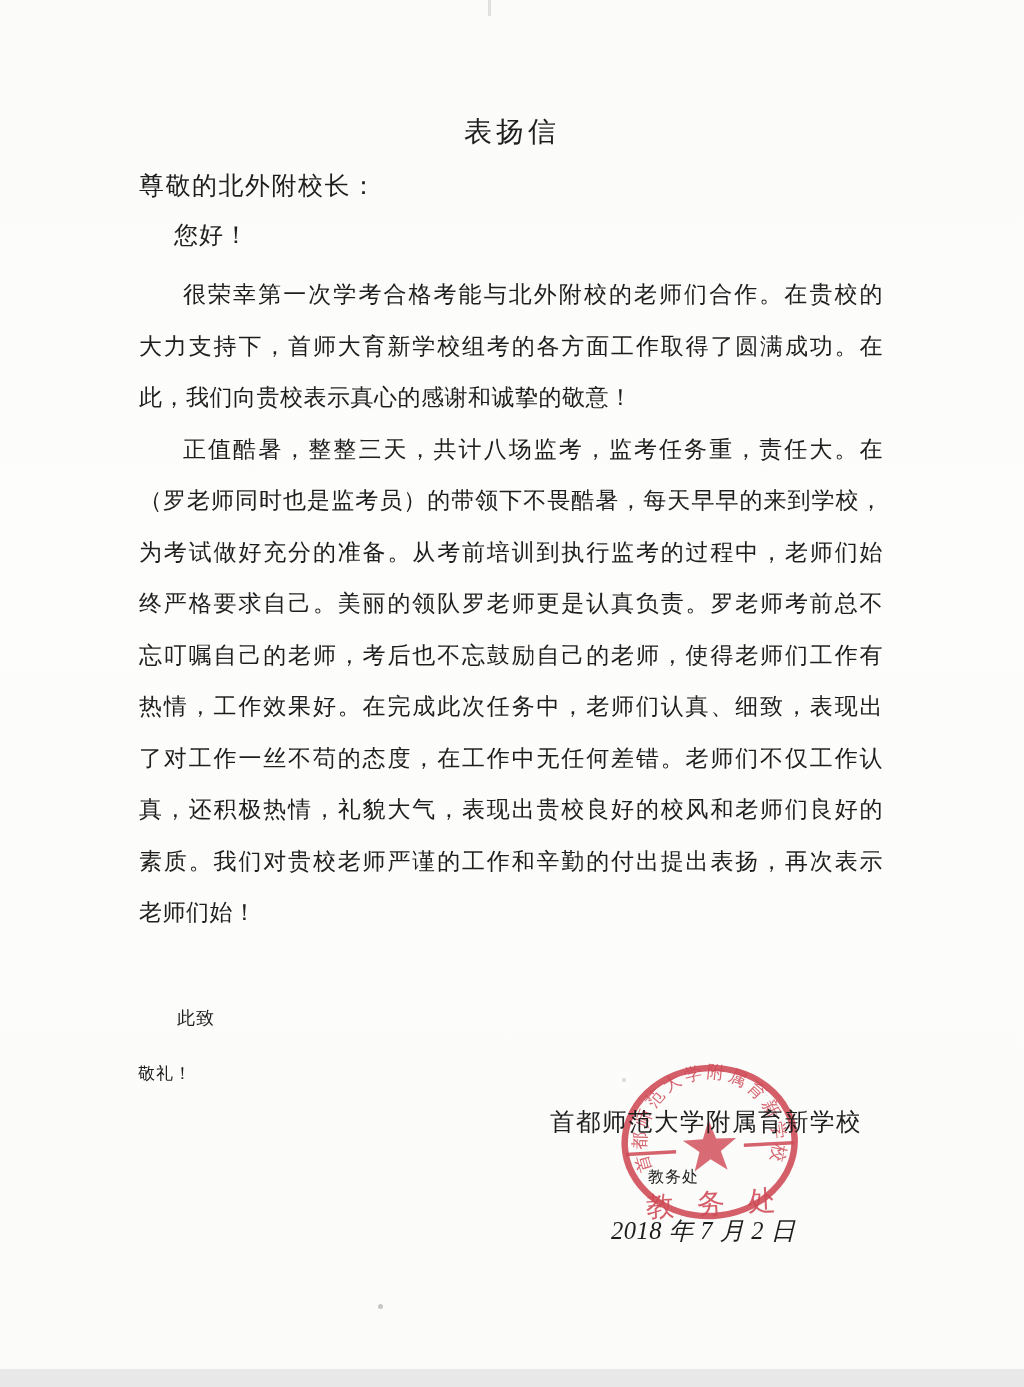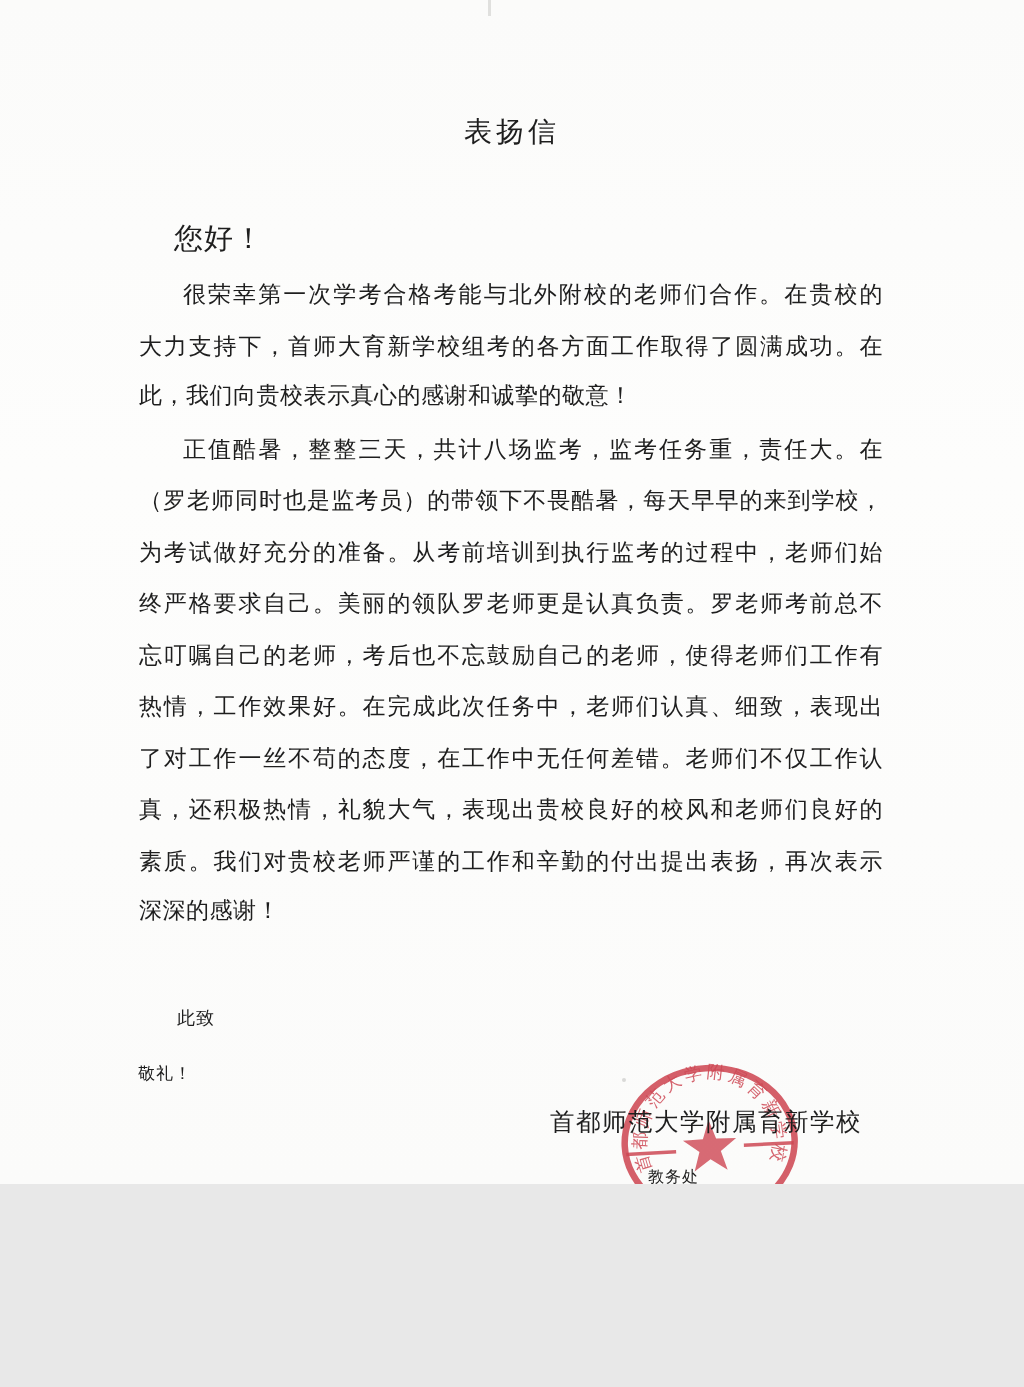--- a/index.html
+++ b/index.html
@@ -1,18 +1,18 @@
 <!DOCTYPE html>
 <html><head>
 <meta charset="utf-8">
 <style>
   html,body { margin:0; padding:0; background:#e8e8e8; }
   .page {
     position:relative;
-    width:1024px; height:1184px;
+    width:1024px; height:1369px;
     margin:0 auto;
     background:#fcfcfb;
     background-image: linear-gradient(180deg,#fbfbfa 0%, #fdfdfc 40%, #fbfbfa 100%);
     overflow:hidden;
     font-family:"Liberation Serif","DejaVu Serif",serif;
     color:#1e1e1e;
   }
   .artifact-topline {
     position:absolute; left:488px; top:0; width:3px; height:16px;
     background:#e0e0de;
@@ -28,33 +28,33 @@
     position:absolute; top:117px; left:0; width:100%;
     margin:0; text-align:center;
     font-size:28px; font-weight:500; letter-spacing:4px; line-height:1.1;
   }
   .salutation {
     position:absolute; top:172px; left:139px;
     font-size:25px; letter-spacing:1.5px; line-height:1.15;
   }
   .greeting {
     position:absolute; top:222px; left:174px;
-    font-size:29px; letter-spacing:1px; line-height:1.15;
+    font-size:24px; letter-spacing:1px; line-height:1.15;
   }
   .body-text {
     position:absolute; top:269px; left:139px; width:744px;
     font-size:23px;
   }
   .body-text .line {
     height:51.5px; line-height:51.5px;
     letter-spacing:.5px;
     text-align:justify; text-align-last:justify;
     overflow:visible; white-space:nowrap;
   }
-  .body-text .line.nofill { text-align:left; text-align-last:left;font-family:Liberation Mono, monospace; }
+  .body-text .line.nofill { text-align:left; text-align-last:left; }
   .body-text .line.indent { text-indent:44px; }
 
   .closing  { position:absolute; top:1008px; left:177px; font-size:18px; letter-spacing:1px; line-height:1.15; }
   .salute   { position:absolute; top:1064px; left:138px; font-size:17px; letter-spacing:1px; line-height:1.15; }
 
   .sig-org  { position:absolute; top:1108px; left:550px; font-size:24.5px; letter-spacing:1.5px; line-height:1.15; }
   .sig-dept { position:absolute; top:1168px; left:648px; font-size:16px; letter-spacing:1px;  line-height:1.15;text-align:center; }
   .sig-date { position:absolute; top:1217px; left:611px; font-size:24.5px; letter-spacing:.5px; line-height:1.15;font-style:italic; }
 
   .stamp {
@@ -66,37 +66,38 @@
 </style>
 </head>
 <body>
 
 <div class="page">
 
   <div class="artifact-topline"></div>
 
   <h1 class="title">表扬信</h1>
 
+  <div class="salutation">尊敬的北外附校长：</div>
 
   <div class="greeting">您好！</div>
 
   <div class="body-text" id="body-lines">
       <div class="line indent">很荣幸第一次学考合格考能与北外附校的老师们合作。在贵校的</div>
       <div class="line">大力支持下，首师大育新学校组考的各方面工作取得了圆满成功。在</div>
       <div class="line nofill">此，我们向贵校表示真心的感谢和诚挚的敬意！</div>
       <div class="line indent">正值酷暑，整整三天，共计八场监考，监考任务重，责任大。在</div>
       <div class="line">（罗老师同时也是监考员）的带领下不畏酷暑，每天早早的来到学校，</div>
       <div class="line">为考试做好充分的准备。从考前培训到执行监考的过程中，老师们始</div>
       <div class="line">终严格要求自己。美丽的领队罗老师更是认真负责。罗老师考前总不</div>
       <div class="line">忘叮嘱自己的老师，考后也不忘鼓励自己的老师，使得老师们工作有</div>
       <div class="line">热情，工作效果好。在完成此次任务中，老师们认真、细致，表现出</div>
       <div class="line">了对工作一丝不苟的态度，在工作中无任何差错。老师们不仅工作认</div>
       <div class="line">真，还积极热情，礼貌大气，表现出贵校良好的校风和老师们良好的</div>
       <div class="line">素质。我们对贵校老师严谨的工作和辛勤的付出提出表扬，再次表示</div>
-      <div class="line nofill">深深的感谢！</div>
+      <div class="line nofill">老师们始！</div>
     </div>
 
   <div class="closing">此致</div>
   <div class="salute">敬礼！</div>
 
   <svg class="stamp" width="205" height="205" viewBox="0 0 205 205">
     <ellipse cx="102" cy="96" rx="85" ry="74" fill="none" stroke-width="6.5" stroke-opacity="0.88" stroke="#ce3a48"></ellipse>
     <path id="sealArc" d="M 42 118 A 64 64 0 1 1 162 118" fill="none"></path>
     <text font-size="17.5" letter-spacing="3.5" fill-opacity="0.85" fill="#ce3a48">
       <textPath href="#sealArc" startOffset="50%" text-anchor="middle">首都师范大学附属育新学校</textPath>

